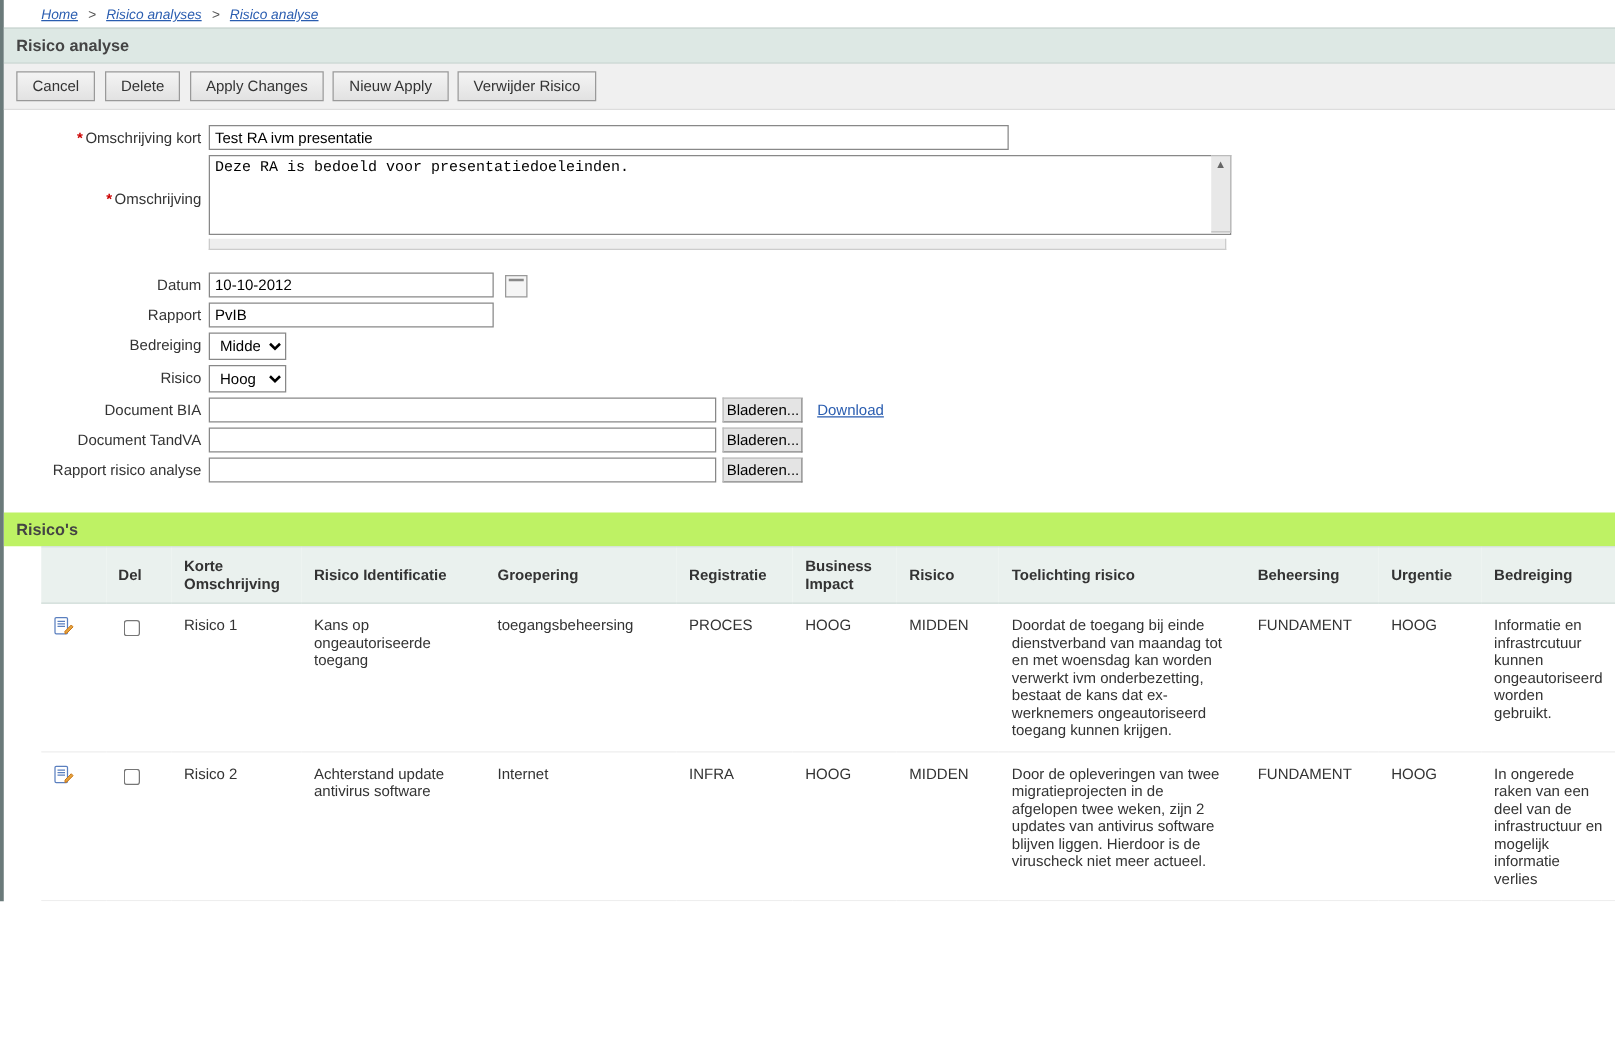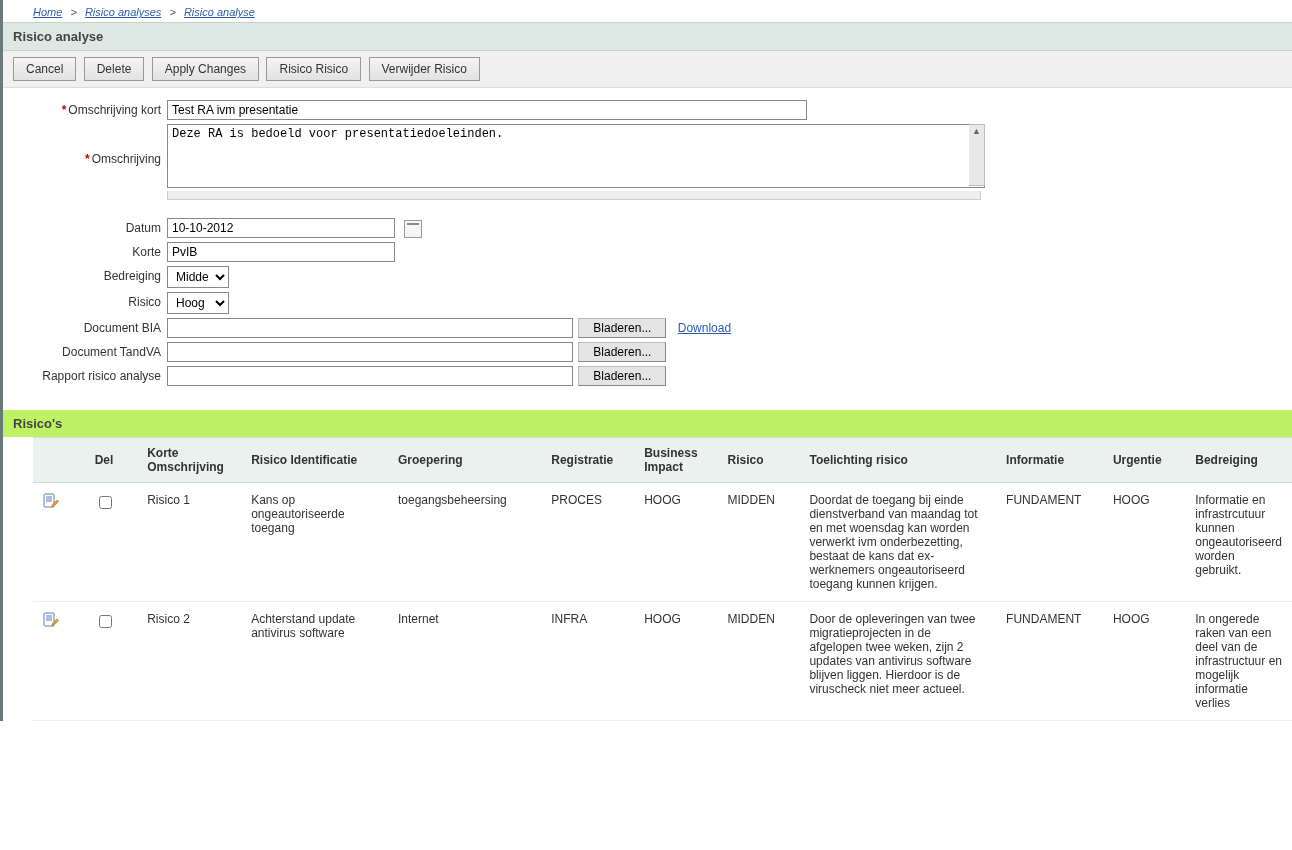--- a/index.html
+++ b/index.html
@@ -19,21 +19,21 @@
 .form-field textarea{font-family:"Courier New",monospace;}
 .wide{width:630px;}
 .ta{width:808px;height:58px;resize:none;}
 .ta-wrap{position:relative;display:inline-block;}
 .ta-scroll{position:absolute;right:0;top:0;width:16px;height:62px;background:#e8e8e8;border:1px solid #bbb;border-left:none;box-sizing:border-box;}
 .ta-scroll:before{content:"▲";position:absolute;top:1px;left:3px;font-size:9px;color:#666;}
 .ta-grip{width:812px;height:8px;background:#eee;border:1px solid #ccc;border-top:none;margin-left:0;}
 .med{width:218px;}
 .sel{width:62px;}
 .file-display{width:396px;}
-.browse-btn{background:#e4e4e4;border:1px solid #888;border-top-color:#bbb;border-left-color:#bbb;padding:2px 14px;font-size:12px;cursor:pointer;margin-left:2px;}
+.browse-btn{background:#e4e4e4;border:1px solid #888;border-top-color:#bbb;border-left-color:#bbb;padding:2px 2px;font-size:12px;cursor:pointer;margin-left:2px;}
 .cal-icon{display:inline-block;width:16px;height:16px;border:1px solid #999;background:#f5f5f5;vertical-align:middle;margin-left:6px;position:relative;cursor:pointer;}
 .cal-icon:before{content:"";position:absolute;top:2px;left:2px;right:2px;height:2px;background:#888;}
 .dl-link{margin-left:8px;font-size:12px;}
 .risicos-header{background:#bef264;padding:6px 10px;font-size:13px;font-weight:bold;color:#444;margin-top:6px;}
 .grid-wrap{padding:0 0 0 30px;}
 table.grid{border-collapse:collapse;width:100%;font-size:12px;}
 table.grid thead th{background:#eaf1ee;text-align:left;font-weight:bold;padding:8px 10px;color:#333;border-top:1px solid #d0dcd7;border-bottom:1px solid #d0dcd7;vertical-align:middle;}
 table.grid tbody td{padding:10px 10px;vertical-align:top;border-bottom:1px solid #eee;}
 .edit-icon{width:16px;height:18px;display:inline-block;position:relative;cursor:pointer;}
 .edit-icon svg{width:16px;height:18px;}
@@ -49,21 +49,21 @@
   <span class="sep">&gt;</span>
   <a href="#">Risico analyse</a>
 </div>
 
 <div class="section-header">Risico analyse</div>
 
 <div class="toolbar">
   <button class="btn">Cancel</button>
   <button class="btn">Delete</button>
   <button class="btn">Apply Changes</button>
-  <button class="btn">Risico Risico</button>
+  <button class="btn">Nieuw Apply</button>
   <button class="btn">Verwijder Risico</button>
 </div>
 
 <div class="form-area">
 
   <div class="form-row">
     <div class="form-label"><span class="req">*</span><span>Omschrijving kort</span></div>
     <div class="form-field"><input type="text" class="wide" value="Test RA ivm presentatie" style=""></div>
   </div>
 
@@ -82,21 +82,21 @@
 
   <div class="form-row">
     <div class="form-label">Datum</div>
     <div class="form-field">
       <input type="text" class="med" value="10-10-2012" style="">
       <span class="cal-icon"></span>
     </div>
   </div>
 
   <div class="form-row">
-    <div class="form-label">Korte</div>
+    <div class="form-label">Rapport</div>
     <div class="form-field"><input type="text" class="med" value="PvIB" style=""></div>
   </div>
 
 
   <div class="form-row">
     <div class="form-label">Bedreiging</div>
     <div class="form-field">
       <select class="sel">
         <option>Midden</option>
       </select>
@@ -148,21 +148,21 @@
     <tr>
       <th style="width:36px"></th>
       <th style="width:36px">Del</th>
       <th style="width:86px">Korte Omschrijving</th>
       <th style="width:136px">Risico Identificatie</th>
       <th style="width:140px">Groepering</th>
       <th style="width:76px">Registratie</th>
       <th style="width:66px">Business Impact</th>
       <th style="width:66px">Risico</th>
       <th style="width:200px">Toelichting risico</th>
-      <th style="width:90px">Informatie</th>
+      <th style="width:90px">Beheersing</th>
       <th style="width:66px">Urgentie</th>
       <th>Bedreiging</th>
     </tr>
   </thead>
   <tbody id="risico-rows">
         <tr>
           <td>
   <span class="edit-icon">
     <svg viewBox="0 0 16 18">
                 <rect x="1" y="1" width="10" height="13" rx="1" fill="#fff" stroke="#5a7fbf" stroke-width="1"></rect>

